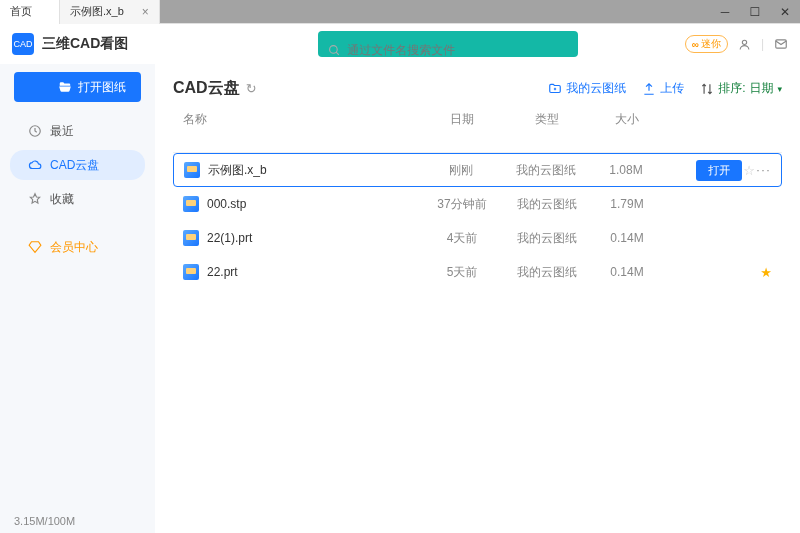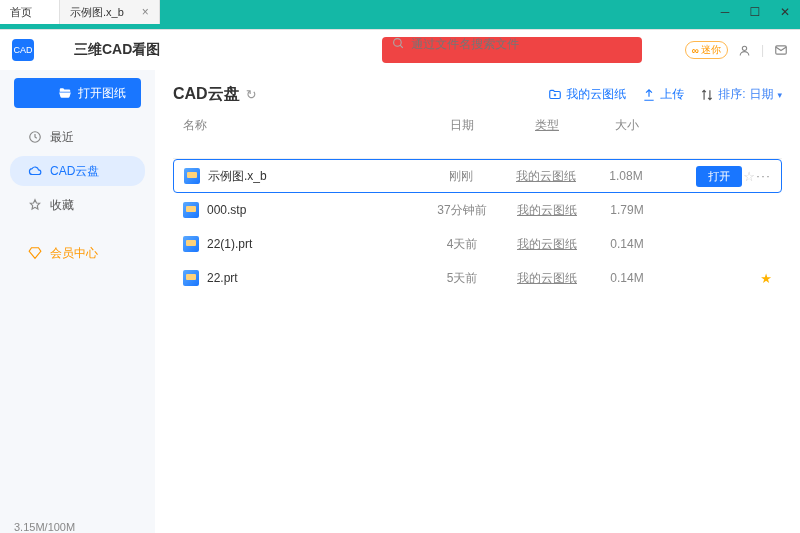--- a/index.html
+++ b/index.html
@@ -1,48 +1,48 @@
 <!DOCTYPE html>
 <html><head>
 <meta charset="utf-8">
 <style>
 * { margin: 0; padding: 0; box-sizing: border-box; font-family: "Microsoft YaHei", Arial, sans-serif; }
 body { width: 800px; height: 533px; background: #fff; overflow: hidden; font-size: 12px; color: #333; }
-.titlebar { height: 30px; display: flex; align-items: flex-start; background: #14b8a6; border-bottom: 1px solid #e0e0e0; }
+.titlebar { height: 24px; display: flex; align-items: center; background: #a3a3a3; border-bottom: 1px solid #e0e0e0; }
 .tab { height: 24px; padding: 0 10px; display: flex; align-items: center; background: #fff; border-right: 1px solid #e0e0e0; font-size: 11px; position: relative; min-width: 60px; }
 .tab.inactive { background: #f5f5f5; }
 .tab-close { margin-left: 18px; color: #888; cursor: pointer; font-size: 12px; }
 .win-controls { margin-left: auto; display: flex; }
 .win-btn { width: 30px; height: 24px; display: flex; align-items: center; justify-content: center; cursor: pointer; font-size: 12px; }
-.header { height: 40px; display: flex; align-items: center; padding: 0 12px; gap: 32px; }
+.header { height: 40px; display: flex; align-items: center; padding: 0 12px; }
 .logo { width: 22px; height: 22px; background: #1976ff; border-radius: 4px; margin-right: 8px; display: flex; align-items: center; justify-content: center; color: #fff; font-size: 9px; }
 .app-title { font-size: 14px; font-weight: bold; }
-.search { margin-left: 190px; width: 260px; height: 26px; background: #ef4444; border-radius: 4px; display: flex; align-items: flex-start; padding: 0 10px; color: #aaa; }
+.search { margin-left: 190px; width: 260px; height: 26px; background: #14b8a6; border-radius: 4px; display: flex; align-items: flex-end; padding: 0 10px; color: #aaa; }
 .search input { border: none; background: transparent; outline: none; margin-left: 6px; font-size: 12px; flex: 1; color: #333; }
 .hdr-right { margin-left: auto; display: flex; align-items: center; gap: 10px; color: #666; }
 .mini-badge { border: 1px solid #ffb74d; border-radius: 10px; padding: 1px 6px; font-size: 10px; color: #ff9800; display: flex; align-items: center; gap: 2px; }
 .body { display: flex; height: calc(100% - 64px); }
 .sidebar { width: 155px; background: #f6f8fb; display: flex; flex-direction: column; padding-top: 8px; }
 .open-btn { margin: 0 14px 12px; height: 30px; background: #1976ff; color: #fff; border: none; border-radius: 4px; display: flex; align-items: center; justify-content: center; gap: 6px; cursor: pointer; font-size: 12px; padding-left: 29px; }
 .nav-item { height: 30px; display: flex; align-items: center; padding: 0 18px; gap: 8px; cursor: pointer; color: #555; font-size: 12px; border-radius: 14px; margin: 2px 10px; }
 .nav-item.active { background: #e1edff; color: #1976ff; }
 .nav-item.vip { color: #ff9800; }
 .spacer { flex: 1; }
 .storage { padding: 6px 14px; font-size: 11px; color: #888; }
 .main { flex: 1; padding: 14px 18px 0 18px; position: relative; }
 .page-head { display: flex; align-items: center; margin-bottom: 8px; }
 .page-title { font-size: 16px; font-weight: bold; margin-right: 6px; }
 .refresh { color: #999; cursor: pointer; font-size: 13px; }
 .page-actions { margin-left: auto; display: flex; align-items: center; gap: 16px; color: #1976ff; font-size: 12px; }
 .page-actions .act { display: flex; align-items: center; gap: 4px; cursor: pointer; }
-.sort-act { color: #3b82f6; justify-content: flex-end; }
+.sort-act { color: #15803d; justify-content: flex-end; }
 .cols { display: flex; padding: 4px 10px 24px 10px; color: #888; font-size: 12px; border-bottom: 1px solid #f0f0f0; }
 .col-name { flex: 1; }
 .col-date { width: 80px; text-align: center; }
-.col-type { width: 90px; text-align: center; text-decoration: underline; }
+.col-type { width: 90px; text-align: center; }
 .col-size { width: 70px; text-align: center; }
 .col-act { width: 110px; }
 .row { display: flex; align-items: center; height: 34px; padding: 0 10px; font-size: 12px; }
 .row.selected { border: 1px solid #1976ff; border-radius: 4px; }
 .file-icon { width: 16px; height: 16px; margin-right: 8px; position: relative; }
 .file-icon::before { content: ""; position: absolute; inset: 0; background: linear-gradient(135deg, #5aa9ff, #1976ff); border-radius: 2px; }
 .file-icon::after { content: ""; position: absolute; top: 4px; left: 3px; width: 10px; height: 6px; background: #ffd27a; border-radius: 1px; }
 .row .col-name { display: flex; align-items: center; color: #333; }
 .row .col-date, .row .col-type, .row .col-size { color: #888; }
 .row-actions { width: 110px; display: flex; align-items: center; justify-content: flex-end; gap: 1px; }

